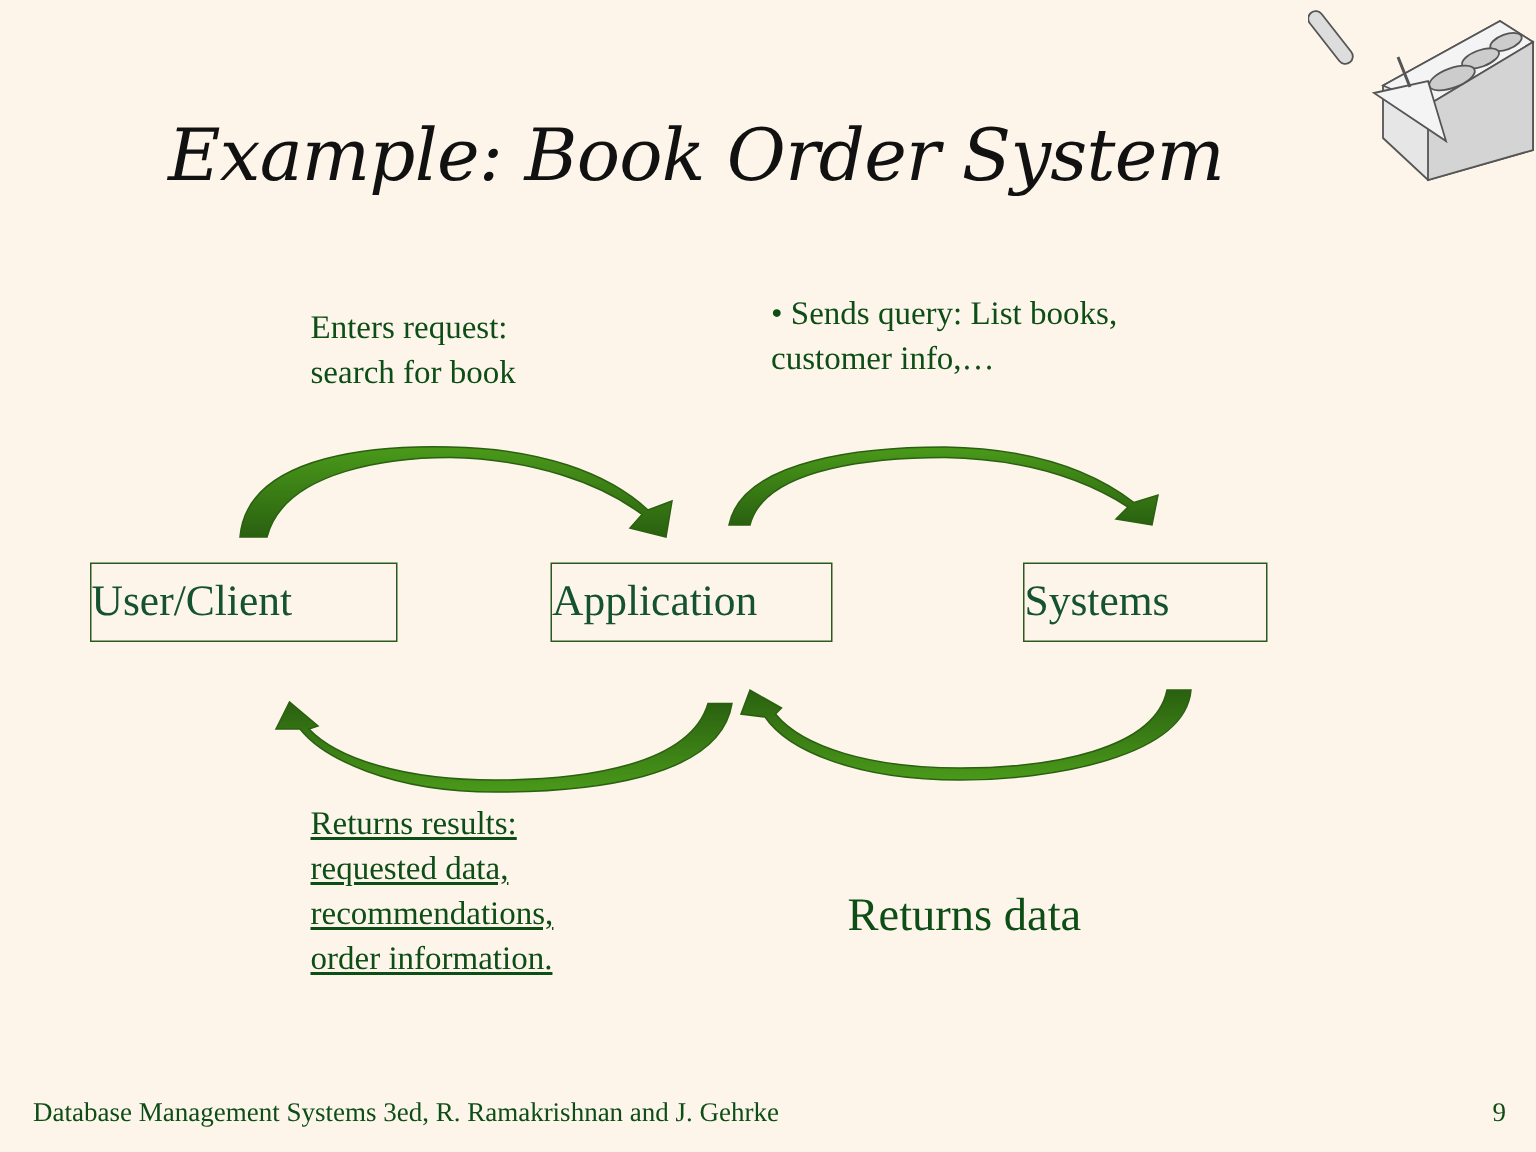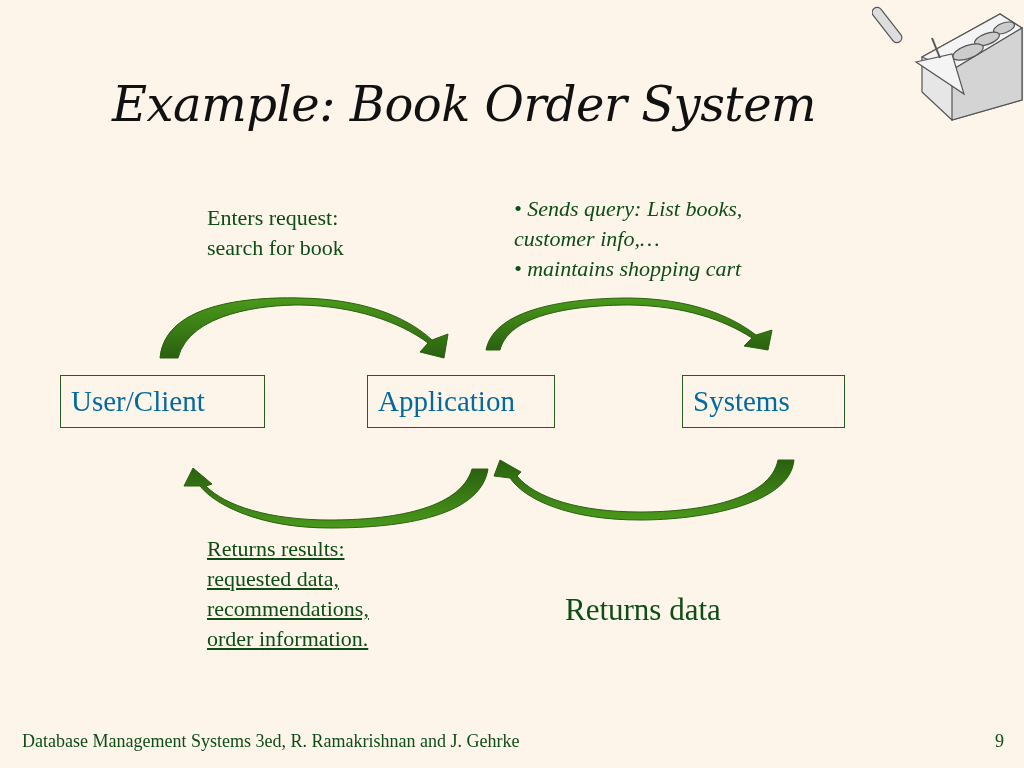--- a/index.html
+++ b/index.html
@@ -18,24 +18,23 @@
       color: #111;
       letter-spacing: -0.5px;
       white-space: nowrap;
       margin-left: 32px;
     }
     .logo { position: absolute; left: 872px; top: 2px; width: 152px; height: 120px; }
     .box {
       position: absolute;
       border: 1.2px solid #2a5a20;
       background: #fdf5ea;
-      color: #0369a1;
+      color: #14532d;
       font-size: 29px;
       box-sizing: border-box;
-      padding-left: 10px;
       line-height: 50px;
       height: 53px;
       white-space: nowrap;
     }
     .label {
       position: absolute;
       color: #0d4d16;
       font-size: 22px;
       line-height: 30px;
       white-space: nowrap;
@@ -97,24 +96,23 @@
 
 <div class="box" style="left:60px; top:375px; width:205px;">User/Client</div>
 <div class="box" style="left:367px; top:375px; width:188px;">Application</div>
 <div class="box" style="left:682px; top:375px; width:163px;">Systems</div>
 
 <div class="label" style="left:207px; top:203px;">
   <div>Enters request:</div>
   <div>search for book</div>
 </div>
 
-<div class="label" style="left:514px; top:194px;font-style:italic;">
+<div class="label" style="left:514px; top:194px;">
   <div>• Sends query: List books,</div>
   <div>customer info,…</div>
-  <div>• maintains shopping cart</div>
 </div>
 
 <div class="label" style="left:207px; top:534px;text-decoration:underline;">
   <div>Returns results:</div>
   <div>requested data,</div>
   <div>recommendations,</div>
   <div>order information.</div>
 </div>
 
 <div class="label big" style="left:565px; top:592px;">Returns data</div>

